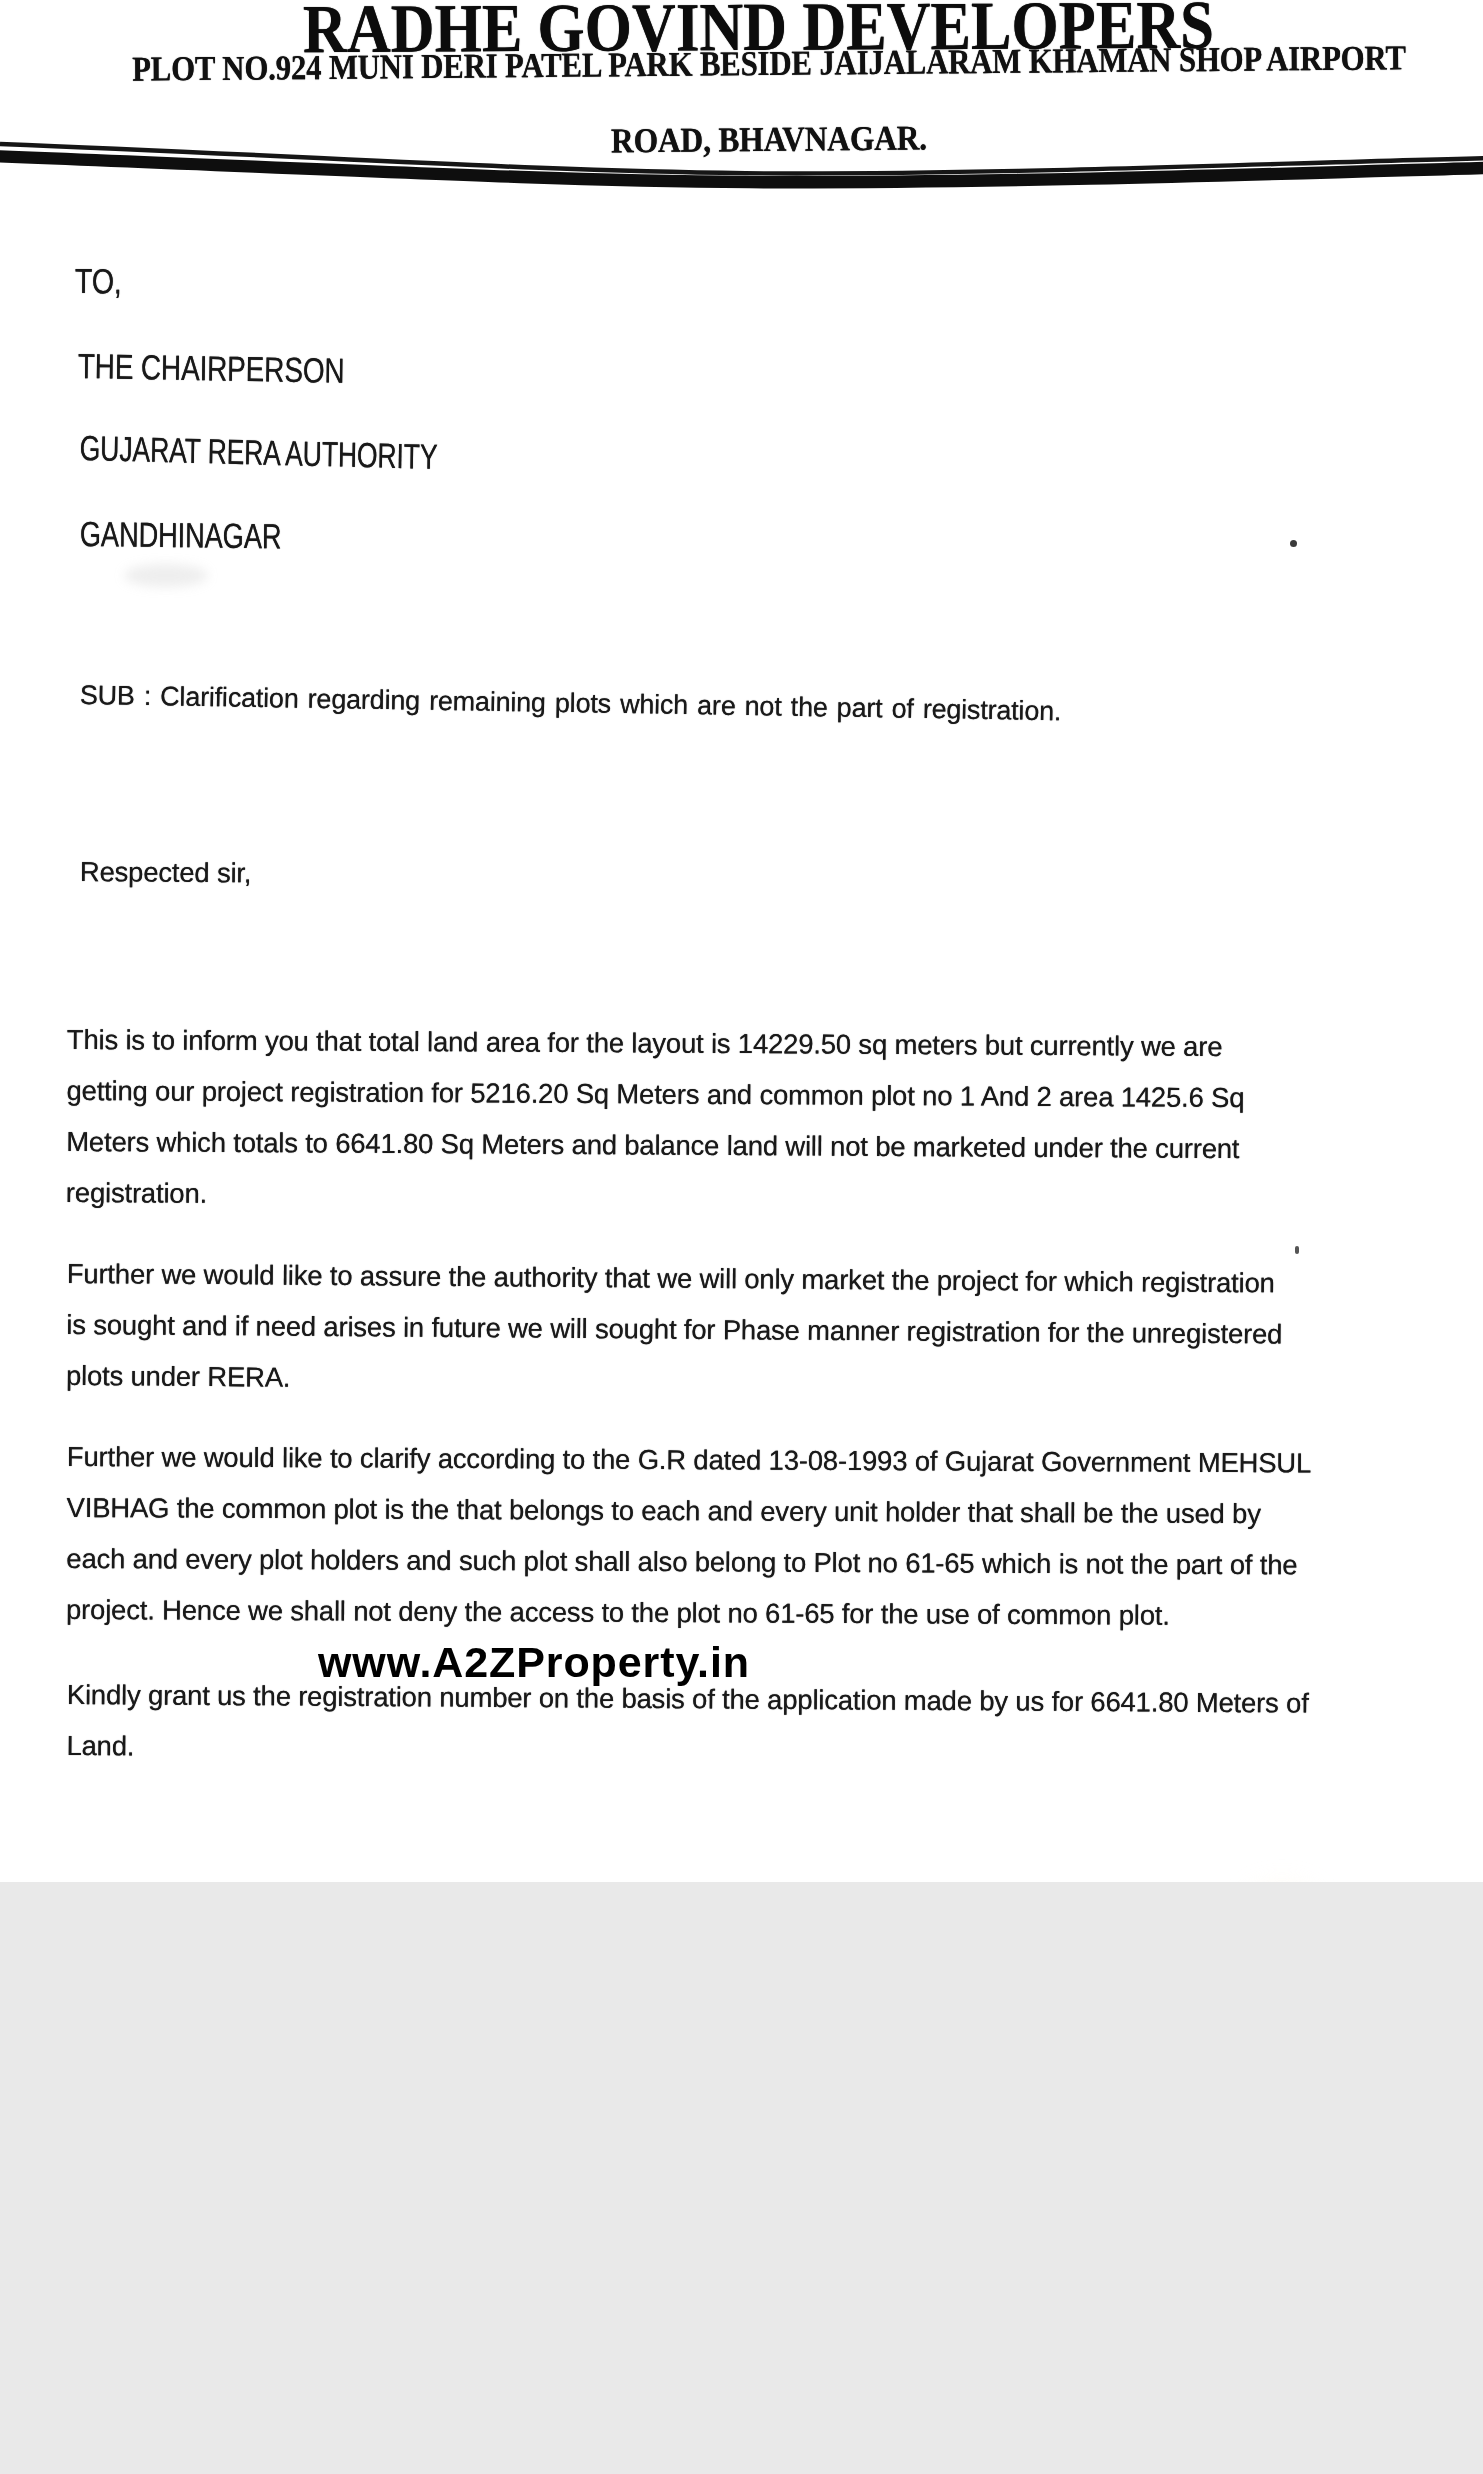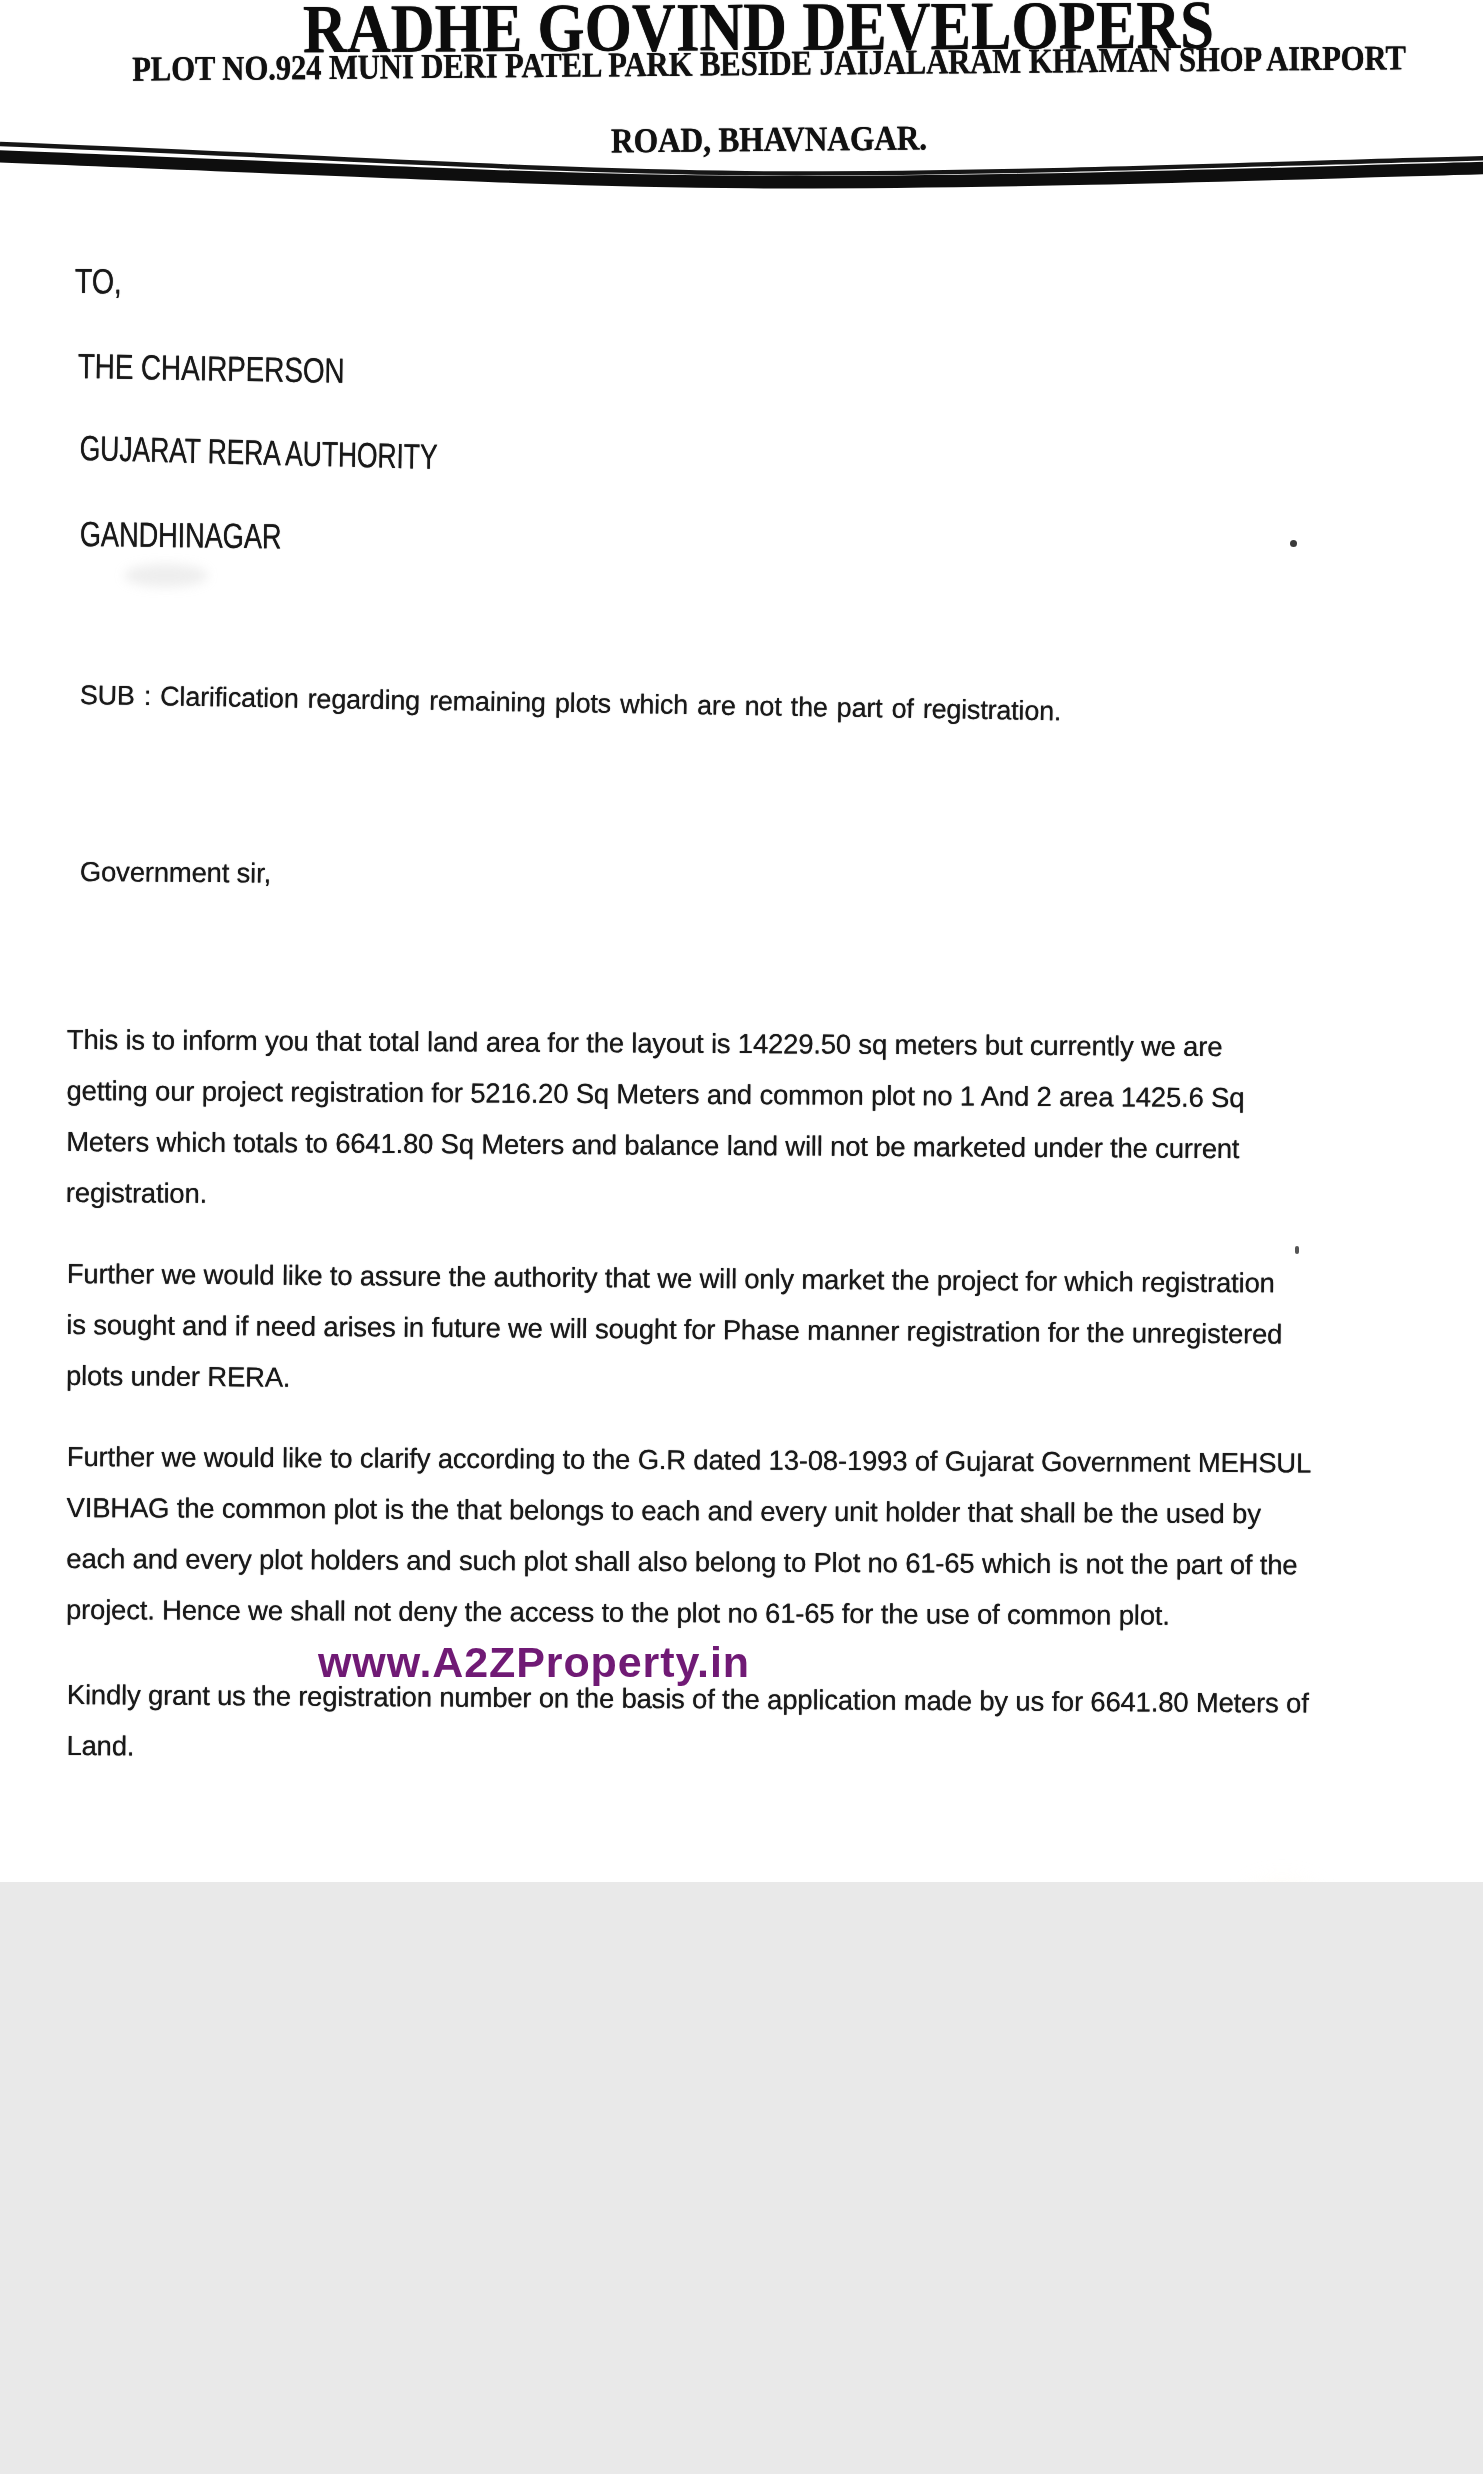--- a/index.html
+++ b/index.html
@@ -71,21 +71,21 @@
   .p3{top:1431px;transform:rotate(0.3deg);}
   .p4{top:1669px;transform:rotate(0.4deg);}
   
   .thanks{left:64px;top:1902px;font-size:34px;transform:scaleX(0.8) rotate(0.6deg);transform-origin:0 0;}
   .ketan{left:62px;top:1986px;font-size:34px;transform:scaleX(0.75) rotate(0.5deg);transform-origin:0 0;}
   .authorised{left:55px;top:2033px;font-size:33px;transform:scaleX(0.78) rotate(0.4deg);transform-origin:0 0;}
   .sig-svg{position:absolute;left:12.4px;top:1888px;width:337px;height:106px;}
   
   .wm-url{
     position:absolute;left:318px;top:1638px;
-    font-size:43px;font-weight:700;color:#701a75;
+    font-size:43px;font-weight:700;color:#000000;
     text-shadow:none;letter-spacing:0.9px;white-space:nowrap;
   }
   .wm-logo{
     position:absolute;left:1107px;top:2067px;
     font-size:82px;font-weight:700;line-height:1;
     white-space:nowrap;letter-spacing:1.8px;
     opacity:0.8;
   }
   .wm-logo .sm{font-size:0.72em;}
   .house-svg{position:absolute;left:1143px;top:2073px;width:57px;height:27px;opacity:0.5;}
@@ -111,21 +111,21 @@
 
   <div>
     <div class="txt rcpt to">TO,</div>
     <div class="txt rcpt chair">THE CHAIRPERSON</div>
     <div class="txt rcpt guj">GUJARAT RERA AUTHORITY</div>
     <div class="txt rcpt gand">GANDHINAGAR</div>
   </div>
 
   <div class="txt subject">SUB :  Clarification regarding  remaining plots which are not the part of registration.</div>
 
-  <div class="txt greeting">Government sir,</div>
+  <div class="txt greeting">Respected sir,</div>
 
   <div class="para p1">
     <div class="line">This is to inform you that total land area for the layout is 14229.50 sq meters but currently we are</div>
     <div class="line">getting our project registration for 5216.20 Sq Meters and common plot no 1 And 2 area 1425.6 Sq</div>
     <div class="line">Meters  which totals to 6641.80  Sq Meters and balance land will not be marketed under the current</div>
     <div class="line">registration.</div>
   </div>
 
   <div class="para p2">
     <div class="line">Further we would like to assure the authority that we will only market the project for which registration</div>

